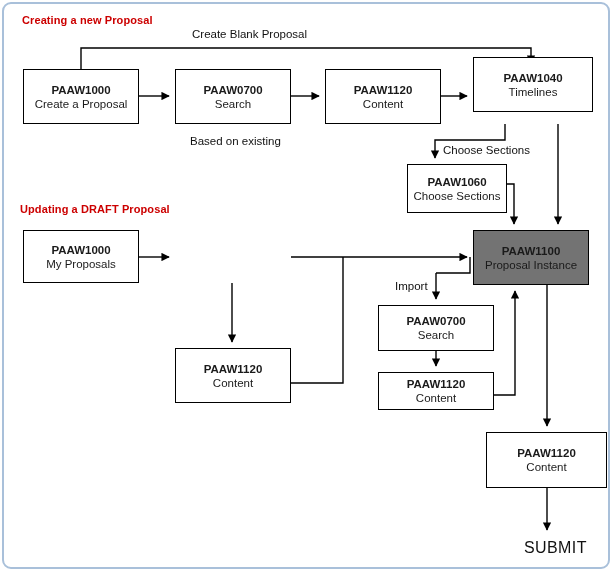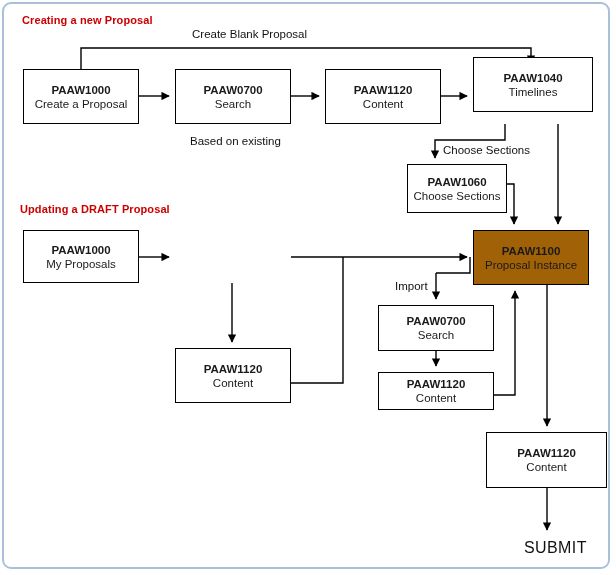--- a/index.html
+++ b/index.html
@@ -43,21 +43,21 @@
     display: flex;
     flex-direction: column;
     align-items: center;
     justify-content: center;
     font-size: 11.5px;
     line-height: 14px;
     color: #1a1a1a;
     text-align: center;
   }
   .node.highlight {
-    background: #a16207;
+    background: #737373;
   }
   .node .nid { display: block; font-weight: bold; }
   .node .nlabel { display: block; }
   .section-title {
     position: absolute;
     color: #cc0000;
     font-weight: bold;
     font-size: 11px;
     letter-spacing: 0.1px;
     white-space: nowrap;

